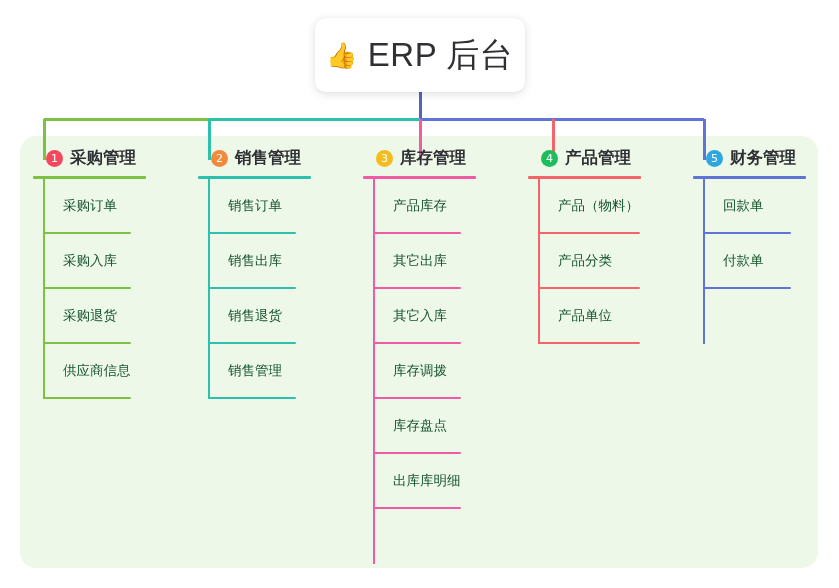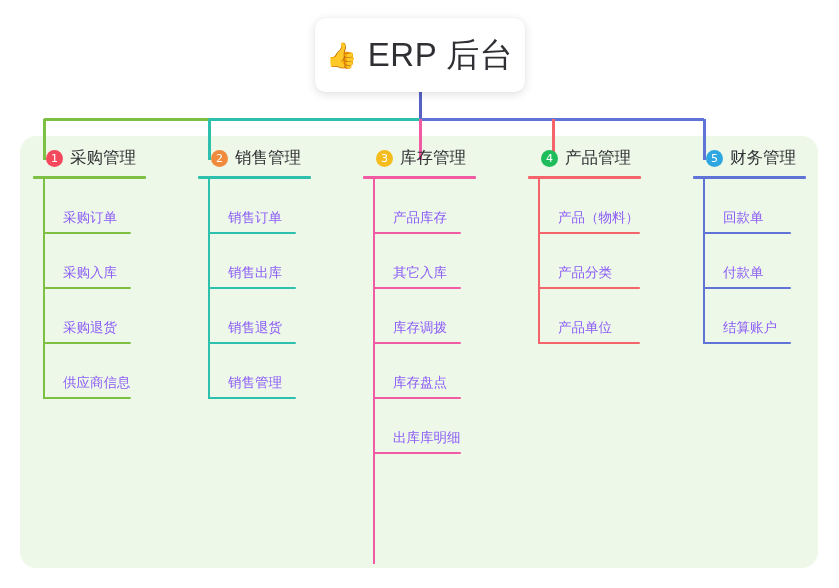--- a/index.html
+++ b/index.html
@@ -91,20 +91,21 @@
     font-size: 11px;
     line-height: 17px;
     text-align: center;
     font-family: "DejaVu Sans", sans-serif;
     flex: 0 0 auto;
   }
   .col-title {
     font-size: 16.5px;
     color: #2f3033;
     white-space: nowrap;
+    font-weight: bold;
   }
   .head-rule {
     height: 3px;
     margin-top: 6px;
     border-radius: 1px;
   }
 
   .items {
     position: relative;
     margin-top: 0;
@@ -116,23 +117,23 @@
     width: 2px;
   }
   .item {
     position: relative;
     height: 55px;
     box-sizing: border-box;
   }
   .item-label {
     position: absolute;
     left: 30px;
-    bottom: 7px;
+    bottom: 19px;
     font-size: 13.5px;
-    color: #8b5cf6;
+    color: #14532d;
     white-space: nowrap;
     margin-top: 31px;
   }
   .item-rule {
     position: absolute;
     left: 10px;
     bottom: 0;
     height: 2px;
     border-radius: 1px;
   }
@@ -222,20 +223,24 @@
           <span class="col-title">库存管理</span>
         </div>
         <div class="head-rule" style="width: 113px; background: rgb(240, 91, 163);"></div>
         <div class="items">
           <div class="spine" style="background: rgb(240, 91, 163); height: 385px;"></div>
           <div class="item">
             <span class="item-label">产品库存</span>
             <div class="item-rule" style="width: 88px; background: rgb(240, 91, 163);"></div>
           </div>
           <div class="item">
+            <span class="item-label">其它出库</span>
+            <div class="item-rule" style="width: 88px; background: rgb(240, 91, 163);"></div>
+          </div>
+          <div class="item">
             <span class="item-label">其它入库</span>
             <div class="item-rule" style="width: 88px; background: rgb(240, 91, 163);"></div>
           </div>
           <div class="item">
             <span class="item-label">库存调拨</span>
             <div class="item-rule" style="width: 88px; background: rgb(240, 91, 163);"></div>
           </div>
           <div class="item">
             <span class="item-label">库存盘点</span>
             <div class="item-rule" style="width: 88px; background: rgb(240, 91, 163);"></div>
@@ -277,21 +282,17 @@
         <div class="items">
           <div class="spine" style="background: rgb(95, 116, 214); height: 165px;"></div>
           <div class="item">
             <span class="item-label">回款单</span>
             <div class="item-rule" style="width: 88px; background: rgb(95, 116, 214);"></div>
           </div>
           <div class="item">
             <span class="item-label">付款单</span>
             <div class="item-rule" style="width: 88px; background: rgb(95, 116, 214);"></div>
           </div>
-          <div class="item">
-            <span class="item-label">结算账户</span>
-            <div class="item-rule" style="width: 88px; background: rgb(95, 116, 214);"></div>
-          </div>
         </div>
       </div>
     </div>
 
 </div>
 
 </body></html>

